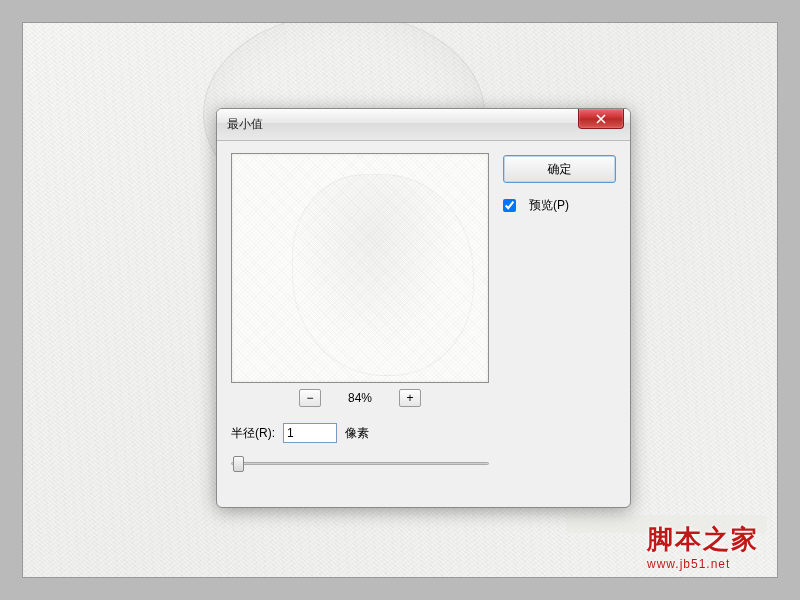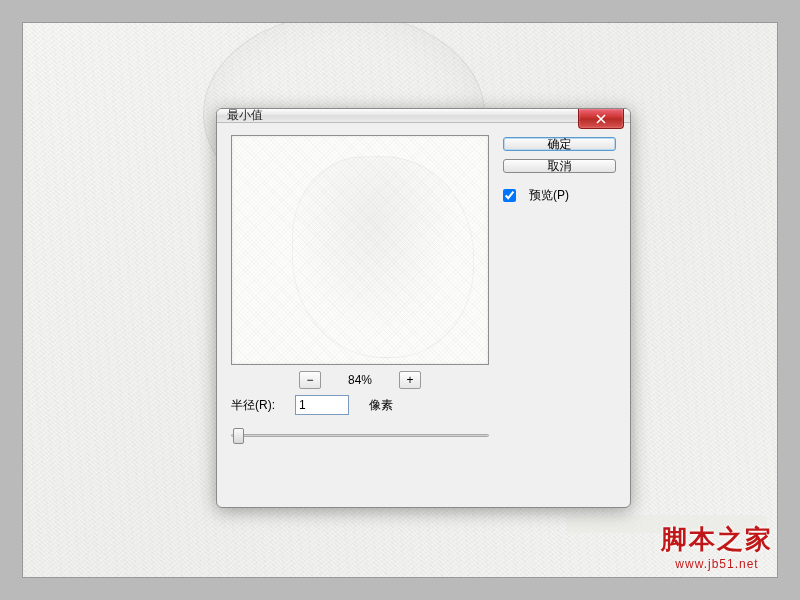--- a/index.html
+++ b/index.html
@@ -2,44 +2,44 @@
 <html><head>
 <meta charset="utf-8">
 <style>
 *{box-sizing:border-box;margin:0;padding:0;font-family:"Microsoft YaHei","SimSun",sans-serif;font-size:12px}
 body{width:800px;height:600px;background:#bababa;overflow:hidden;position:relative}
 .canvas{position:absolute;left:22px;top:22px;width:756px;height:556px;background:#f8f8f6;border:1px solid #999;overflow:hidden}
 .sketch{position:absolute;inset:0;background:linear-gradient(135deg,#f6f6f4 0%,#f0f0ee 50%,#f4f4f2 100%)}
 .sketch::before{content:"";position:absolute;inset:0;background-image:repeating-linear-gradient(42deg,transparent 0,transparent 2px,rgba(120,120,115,.06) 2px,rgba(120,120,115,.06) 3px),repeating-linear-gradient(-38deg,transparent 0,transparent 3px,rgba(110,110,105,.04) 3px,rgba(110,110,105,.04) 4px)}
 .sketch::after{content:"";position:absolute;left:180px;top:-10px;width:280px;height:200px;border-radius:50%;border:1px solid rgba(100,100,95,.15);box-shadow:inset 0 0 40px rgba(100,100,95,.08)}
 .dialog{position:absolute;left:216px;top:108px;width:415px;height:400px;background:#f0f0f0;border:1px solid #8a8a8a;border-radius:6px;box-shadow:0 3px 18px rgba(0,0,0,.35);overflow:hidden}
-.titlebar{height:14px;background:linear-gradient(#fdfdfd,#e8e8e8 45%,#dcdcdc 46%,#eaeaea);border-bottom:1px solid #bbb;position:relative;display:flex;align-items:center;padding-left:10px}
+.titlebar{height:32px;background:linear-gradient(#fdfdfd,#e8e8e8 45%,#dcdcdc 46%,#eaeaea);border-bottom:1px solid #bbb;position:relative;display:flex;align-items:center;padding-left:10px}
 .titlebar span{color:#222}
 .closebtn{position:absolute;right:6px;top:0;width:46px;height:20px;background:linear-gradient(#e67,#c9302c 48%,#b52b27 52%,#d9534f);border:1px solid #8b1a1a;border-top:none;border-radius:0 0 4px 4px;display:flex;align-items:center;justify-content:center;color:#fff;font-weight:bold;cursor:pointer;box-shadow:inset 0 0 2px rgba(255,255,255,.5)}
 .closebtn svg{width:12px;height:10px}
 .body{padding:12px 14px 10px;display:flex;gap:14px}
 .left{flex:0 0 258px}
 .preview{width:258px;height:230px;background:#fdfdfc;border:1px solid #8f8f8f;box-shadow:inset 0 0 3px rgba(0,0,0,.1);position:relative;overflow:hidden}
 .preview::before{content:"";position:absolute;inset:0;background-image:repeating-linear-gradient(45deg,transparent 0,transparent 2px,rgba(130,130,125,.05) 2px,rgba(130,130,125,.05) 3px),repeating-linear-gradient(-45deg,transparent 0,transparent 2px,rgba(130,130,125,.04) 2px,rgba(130,130,125,.04) 3px)}
 .preview::after{content:"";position:absolute;left:60px;top:20px;width:180px;height:200px;border-radius:40% 50% 45% 50%;background:radial-gradient(ellipse at 45% 30%,rgba(140,140,135,.1),transparent 60%);border:1px solid rgba(120,120,115,.08)}
 .zoomrow{display:flex;align-items:center;justify-content:center;gap:18px;margin-top:6px}
 .zbtn{width:22px;height:18px;background:linear-gradient(#fdfdfd,#e6e6e6);border:1px solid #9a9a9a;border-radius:2px;display:flex;align-items:flex-end;justify-content:center;cursor:pointer;font-size:13px;line-height:13px;padding-bottom:1px}
 .zoomval{min-width:42px;text-align:center}
-.radiusrow{display:flex;align-items:center;gap:20px;margin-top:6px}
+.radiusrow{display:flex;align-items:center;gap:8px;margin-top:16px}
 .radiusrow input{width:54px;height:20px;border:1px solid #7a9ac0;padding:1px 3px;background:#fff;color:#000}
 .radiusrow input::selection{background:#3399ff;color:#fff}
 .slider{margin-top:10px;position:relative;height:20px}
 .track{position:absolute;left:0;right:0;top:9px;height:3px;background:#d0d0d0;border:1px solid #aaa;border-radius:2px}
 .thumb{position:absolute;left:2px;top:3px;width:11px;height:16px;background:linear-gradient(#fafafa,#d8d8d8);border:1px solid #888;border-radius:2px;cursor:pointer}
 .right{flex:1;display:flex;flex-direction:column;gap:8px;padding-top:2px}
-.btn{height:14px;background:linear-gradient(#fdfdfd,#e4e4e4);border:1px solid #8a8a8a;border-radius:3px;cursor:pointer;display:flex;align-items:center;justify-content:center}
+.btn{height:28px;background:linear-gradient(#fdfdfd,#e4e4e4);border:1px solid #8a8a8a;border-radius:3px;cursor:pointer;display:flex;align-items:center;justify-content:center}
 .btn.primary{border:1px solid #5a9bd4;box-shadow:0 0 0 1px #bcd6ee inset}
 .chk{display:flex;align-items:center;gap:13px;margin-top:6px}
 .chk input{width:13px;height:13px}
-.watermark{position:absolute;right:4px;bottom:6px;text-align:center;pointer-events:none}
+.watermark{position:absolute;right:18px;bottom:6px;text-align:left;pointer-events:none}
 .watermark .cn{font-family:"KaiTi","STKaiti",serif;font-size:26px;color:#c01818;font-weight:bold;letter-spacing:2px;text-shadow:0 0 2px #fff,0 0 4px #fff}
 .watermark .url{font-size:12px;color:#c01818;letter-spacing:1px;text-shadow:0 0 2px #fff}
 .band{position:absolute;right:10px;bottom:44px;width:200px;height:18px;background:rgba(235,235,230,.75);border-radius:2px}
 </style>
 </head>
 <body>
 
 <div class="canvas">
   <div class="sketch"></div>
   <div class="band"></div>
@@ -77,22 +77,19 @@
       </div>
       <div class="slider">
         <div class="track"></div>
         <div class="thumb"></div>
       </div>
     </div>
     <div class="right">
       <div class="btn primary">
           <span>确定</span>
         </div>
-      <div class="btn">
-          <span>取消</span>
-        </div>
       <label class="chk">
         <input type="checkbox" checked="" style="">
         <span>预览(P)</span>
       </label>
     </div>
   </div>
 </div>
 
 </body></html>

